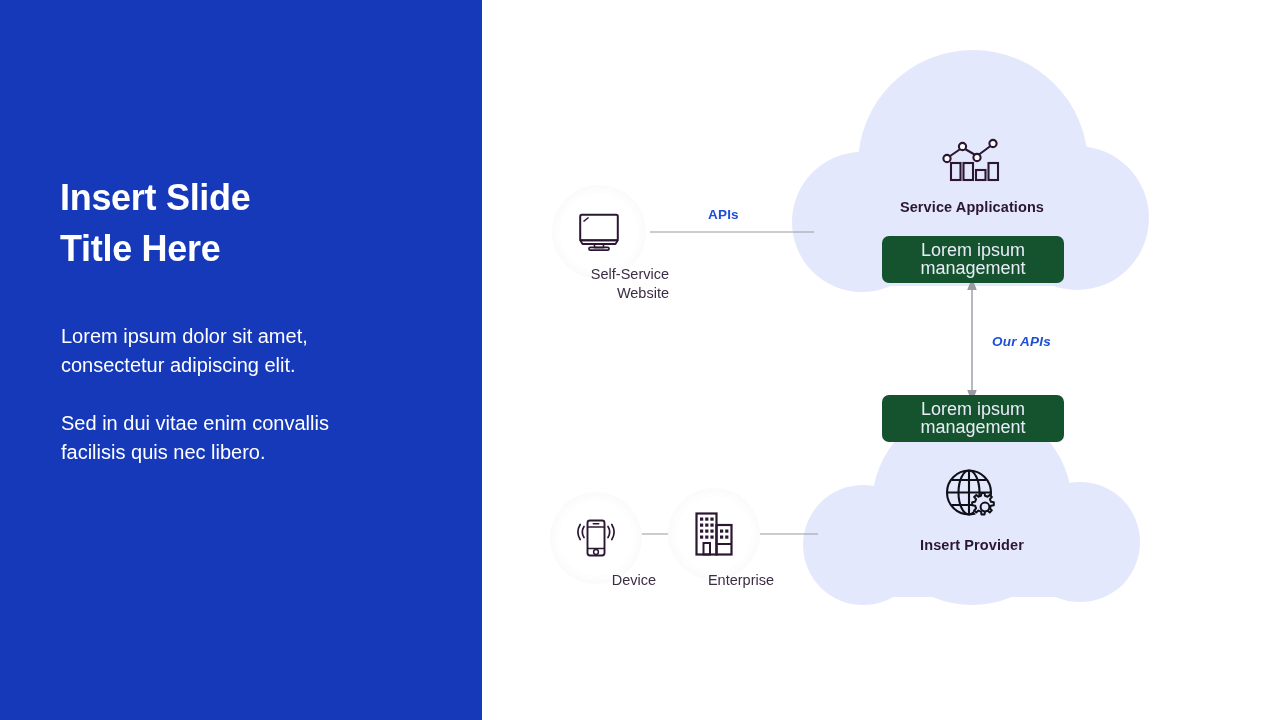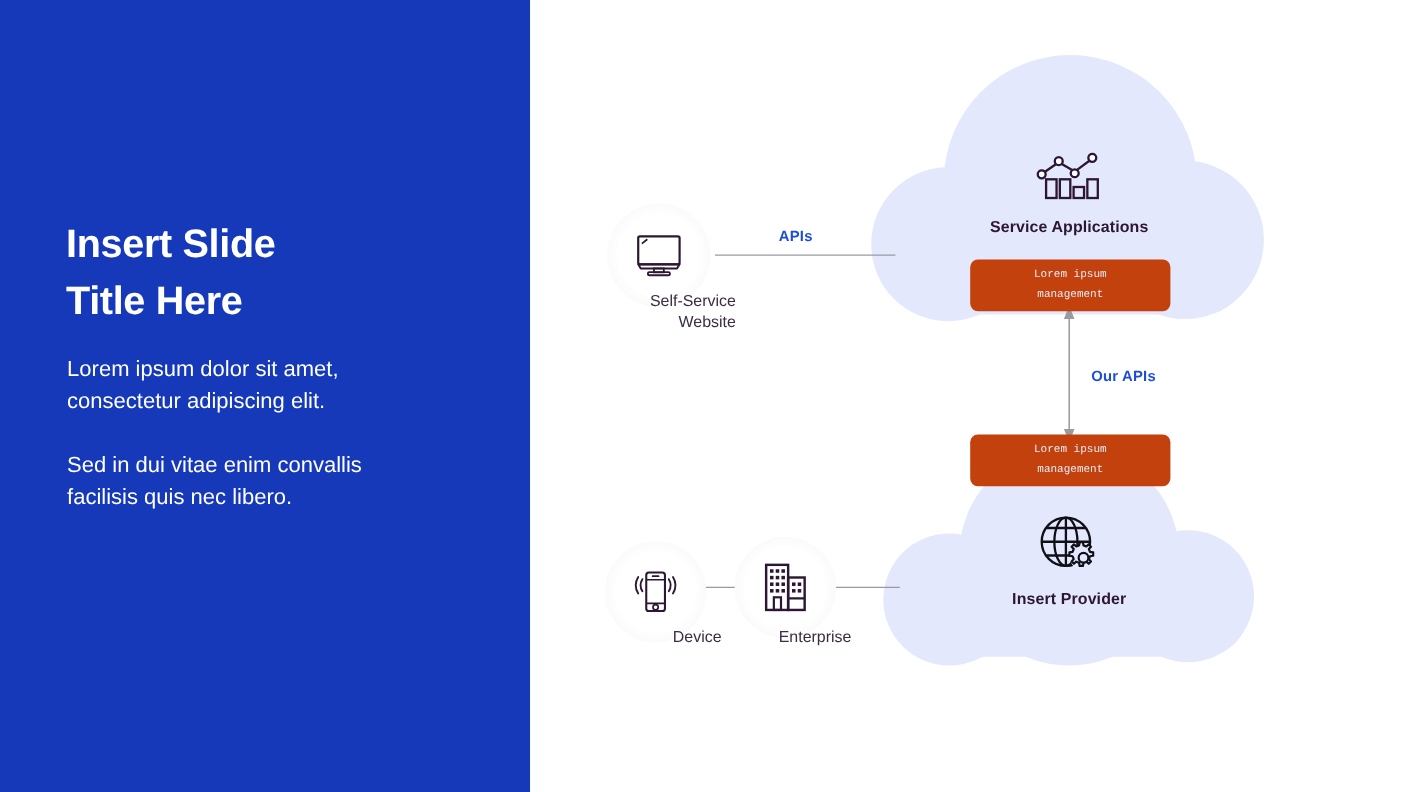--- a/index.html
+++ b/index.html
@@ -31,21 +31,20 @@
     position: absolute;
     left: 60px;
     top: 172px;
     width: 380px;
     color: #ffffff;
     font-size: 36px;
     font-weight: bold;
     line-height: 51px;
     letter-spacing: -0.3px;
     white-space: pre-line;
-    margin-top: 24px;
   }
   #body-para-1 {
     position: absolute;
     left: 61px;
     top: 322px;
     width: 370px;
     color: #ffffff;
     font-size: 20px;
     font-weight: normal;
     line-height: 29px;
@@ -108,31 +107,30 @@
     color: #1d4ed8;
     font-size: 13.5px;
     font-weight: bold;
     letter-spacing: 0.2px;
     white-space: nowrap;
   }
 
   
   .blue-box {
     position: absolute;
-    background: #c2410c;
+    background: #14532d;
     border-radius: 7px;
     color: #e9ecf8;
-    font-size: 10px;
+    font-size: 18px;
     line-height: 17.5px;
     text-align: center;
     display: flex;
     align-items: center;
     justify-content: center;
     white-space: pre-line;
-    font-family: Liberation Mono, monospace;
   }
 
   
   .cloud-label {
     position: absolute;
     text-align: center;
     color: #2c1733;
     font-size: 14.5px;
     font-weight: bold;
     letter-spacing: 0.1px;
@@ -239,21 +237,21 @@
           <rect x="35.2" y="24.5" width="3.2" height="3.2"></rect>
         </g>
         <rect x="13.5" y="32" width="6.5" height="11.5" fill="none" stroke="#2C1733" stroke-width="2"></rect>
         <line x1="26.5" y1="33" x2="41.5" y2="33" stroke="#2C1733" stroke-width="2"></line>
       </svg>
     </div>
     <div class="node-label" style="left:172px; top:571px; width:120px;">Enterprise</div>
 
     <div class="edge-label" style="left:226px; top:207px;">APIs</div>
 
-    <div class="edge-label" style="left:510px; top:334px;">Our APIs</div>
+    <div class="edge-label" style="left:510px; top:334px;font-style:italic;">Our APIs</div>
 
     <div style="position:absolute; left:456px; top:134px; width:70px; height:50px;
                 display:flex; align-items:center; justify-content:center;">
       <svg width="66" height="48" viewBox="0 0 66 48">
         <polyline points="8,22.5 22.5,12.5 37,21 52.5,9.5" fill="none" stroke="#2C1733" stroke-width="2.1" stroke-linecap="round" stroke-linejoin="round"></polyline>
         <circle cx="7" cy="23.5" r="3.6" fill="#ffffff" stroke="#2C1733" stroke-width="2.1"></circle>
         <circle cx="22.5" cy="11.5" r="3.6" fill="#ffffff" stroke="#2C1733" stroke-width="2.1"></circle>
         <circle cx="37" cy="22.5" r="3.6" fill="#ffffff" stroke="#2C1733" stroke-width="2.1"></circle>
         <circle cx="53" cy="8.5" r="3.6" fill="#ffffff" stroke="#2C1733" stroke-width="2.1"></circle>
         <rect x="11" y="28" width="9.5" height="17" fill="none" stroke="#2C1733" stroke-width="2.1"></rect>

